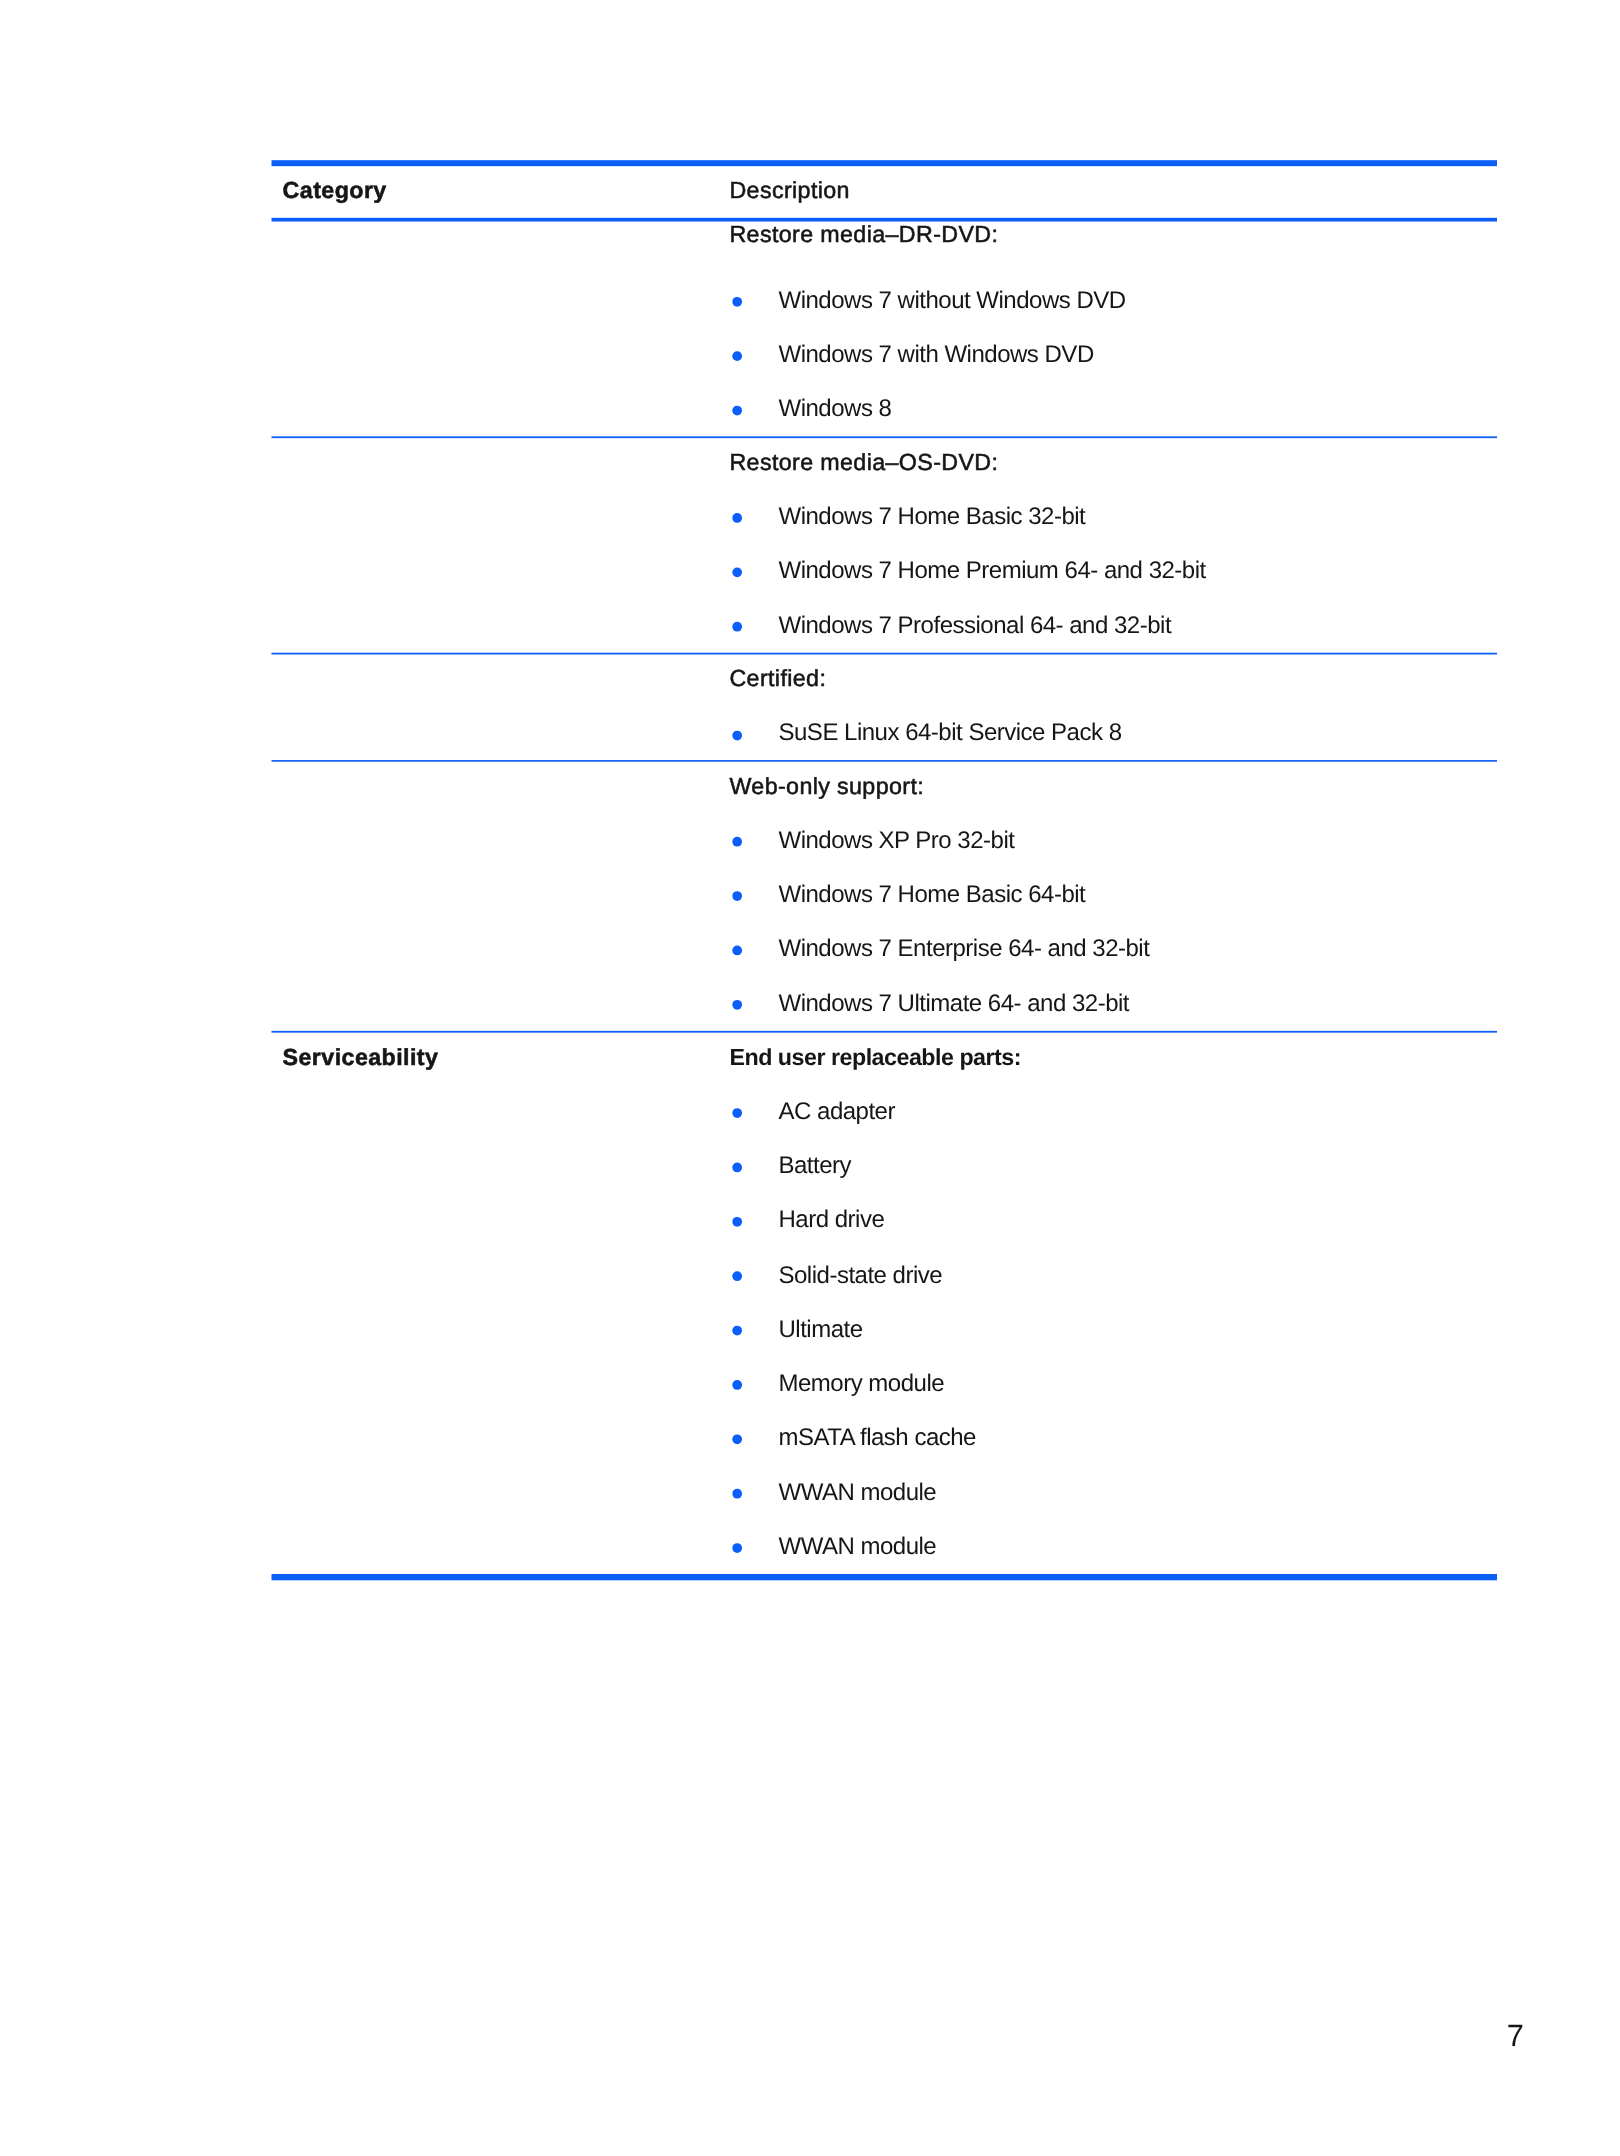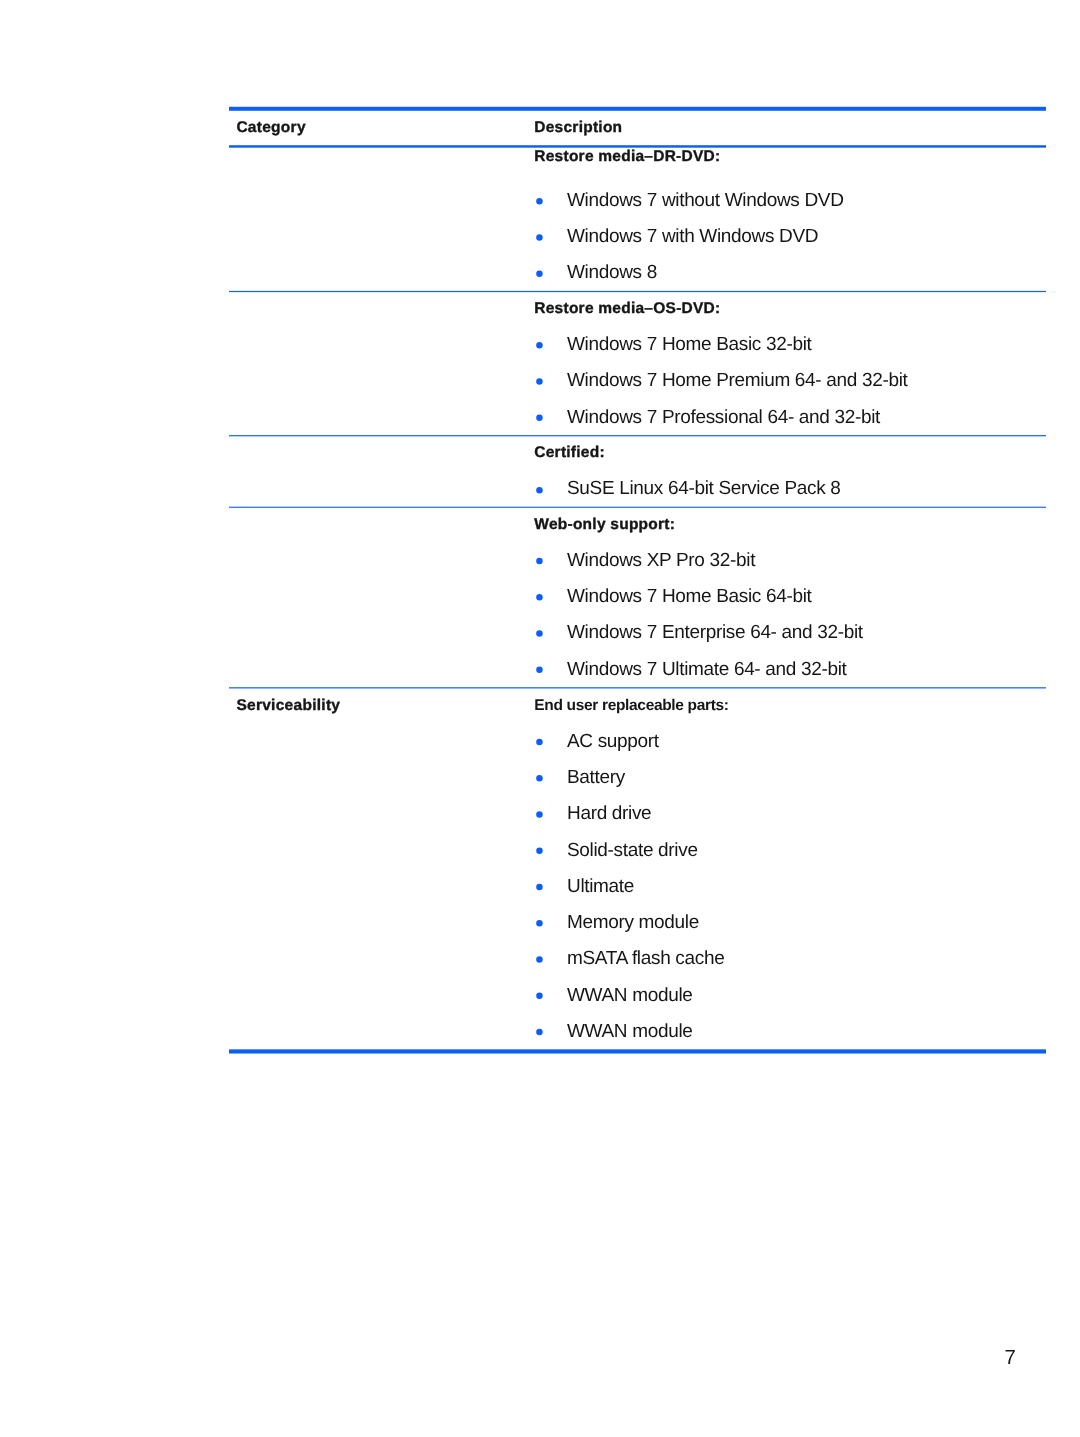--- a/index.html
+++ b/index.html
@@ -4,33 +4,33 @@
 <title>Product specifications</title>
 <style>
   html,body{margin:0;padding:0;background:#ffffff;}
   body{width:1080px;height:1437px;position:relative;overflow:hidden;
        font-family:"Liberation Sans",sans-serif;color:#161616;
        -webkit-font-smoothing:antialiased;text-rendering:geometricPrecision;}
 
   .page{position:absolute;left:0;top:0;width:1080px;height:1437px;background:#ffffff;}
 
   
-  .tbl{position:absolute;left:181px;top:106.3px;width:817px;height:948px;margin-left:48px;}
+  .tbl{position:absolute;left:181px;top:106.3px;width:817px;height:948px;}
   .gfx{position:absolute;left:0;top:0;overflow:visible;}
   .row{position:static;}
 
   
   .cell{position:absolute;white-space:nowrap;font-size:15.5px;line-height:15.5px;}
   .cat {left:7.4px;  font-weight:bold;letter-spacing:0.28px;-webkit-text-stroke:0.36px #161616;}
   .desc{left:305.3px;font-weight:bold;}
-  .desc.hd {font-weight:bold;letter-spacing:0.25px;-webkit-text-stroke:0.36px #161616;}
+  .desc.hd {font-weight:normal;letter-spacing:0.25px;-webkit-text-stroke:0.36px #161616;}
   .desc.reg{letter-spacing:-0.33px;}
 
   .btext{position:absolute;left:338.0px;white-space:nowrap;
-         font-size:19px;line-height:15.5px;letter-spacing:-0.33px;}
+         font-size:16px;line-height:15.5px;letter-spacing:-0.33px;}
 
   .pageno{position:absolute;left:1004.5px;top:1348.4px;
           font-size:20.5px;line-height:20.5px;letter-spacing:-0.4px;}
 </style>
 </head>
 <body>
 
 <div class="page">
 
   <div class="tbl">
@@ -85,21 +85,21 @@
       <div class="row">
       <div class="cell desc hd" style="top:410.40px">Web-only support:</div>
         <div class="btext" style="top:446.65px">Windows XP Pro 32-bit</div>
         <div class="btext" style="top:482.90px">Windows 7 Home Basic 64-bit</div>
         <div class="btext" style="top:519.15px">Windows 7 Enterprise 64- and 32-bit</div>
         <div class="btext" style="top:555.40px">Windows 7 Ultimate 64- and 32-bit</div>
       </div>
       <div class="row">
       <div class="cell cat" style="top:591.30px">Serviceability</div>
       <div class="cell desc reg" style="top:591.30px">End user replaceable parts:</div>
-        <div class="btext" style="top:627.55px">AC support</div>
+        <div class="btext" style="top:627.55px">AC adapter</div>
         <div class="btext" style="top:663.80px">Battery</div>
         <div class="btext" style="top:700.05px">Hard drive</div>
         <div class="btext" style="top:736.30px">Solid-state drive</div>
         <div class="btext" style="top:772.55px">Ultimate</div>
         <div class="btext" style="top:808.80px">Memory module</div>
         <div class="btext" style="top:845.05px">mSATA flash cache</div>
         <div class="btext" style="top:881.30px">WWAN module</div>
         <div class="btext" style="top:917.55px">WWAN module</div>
       </div>
   </div>

